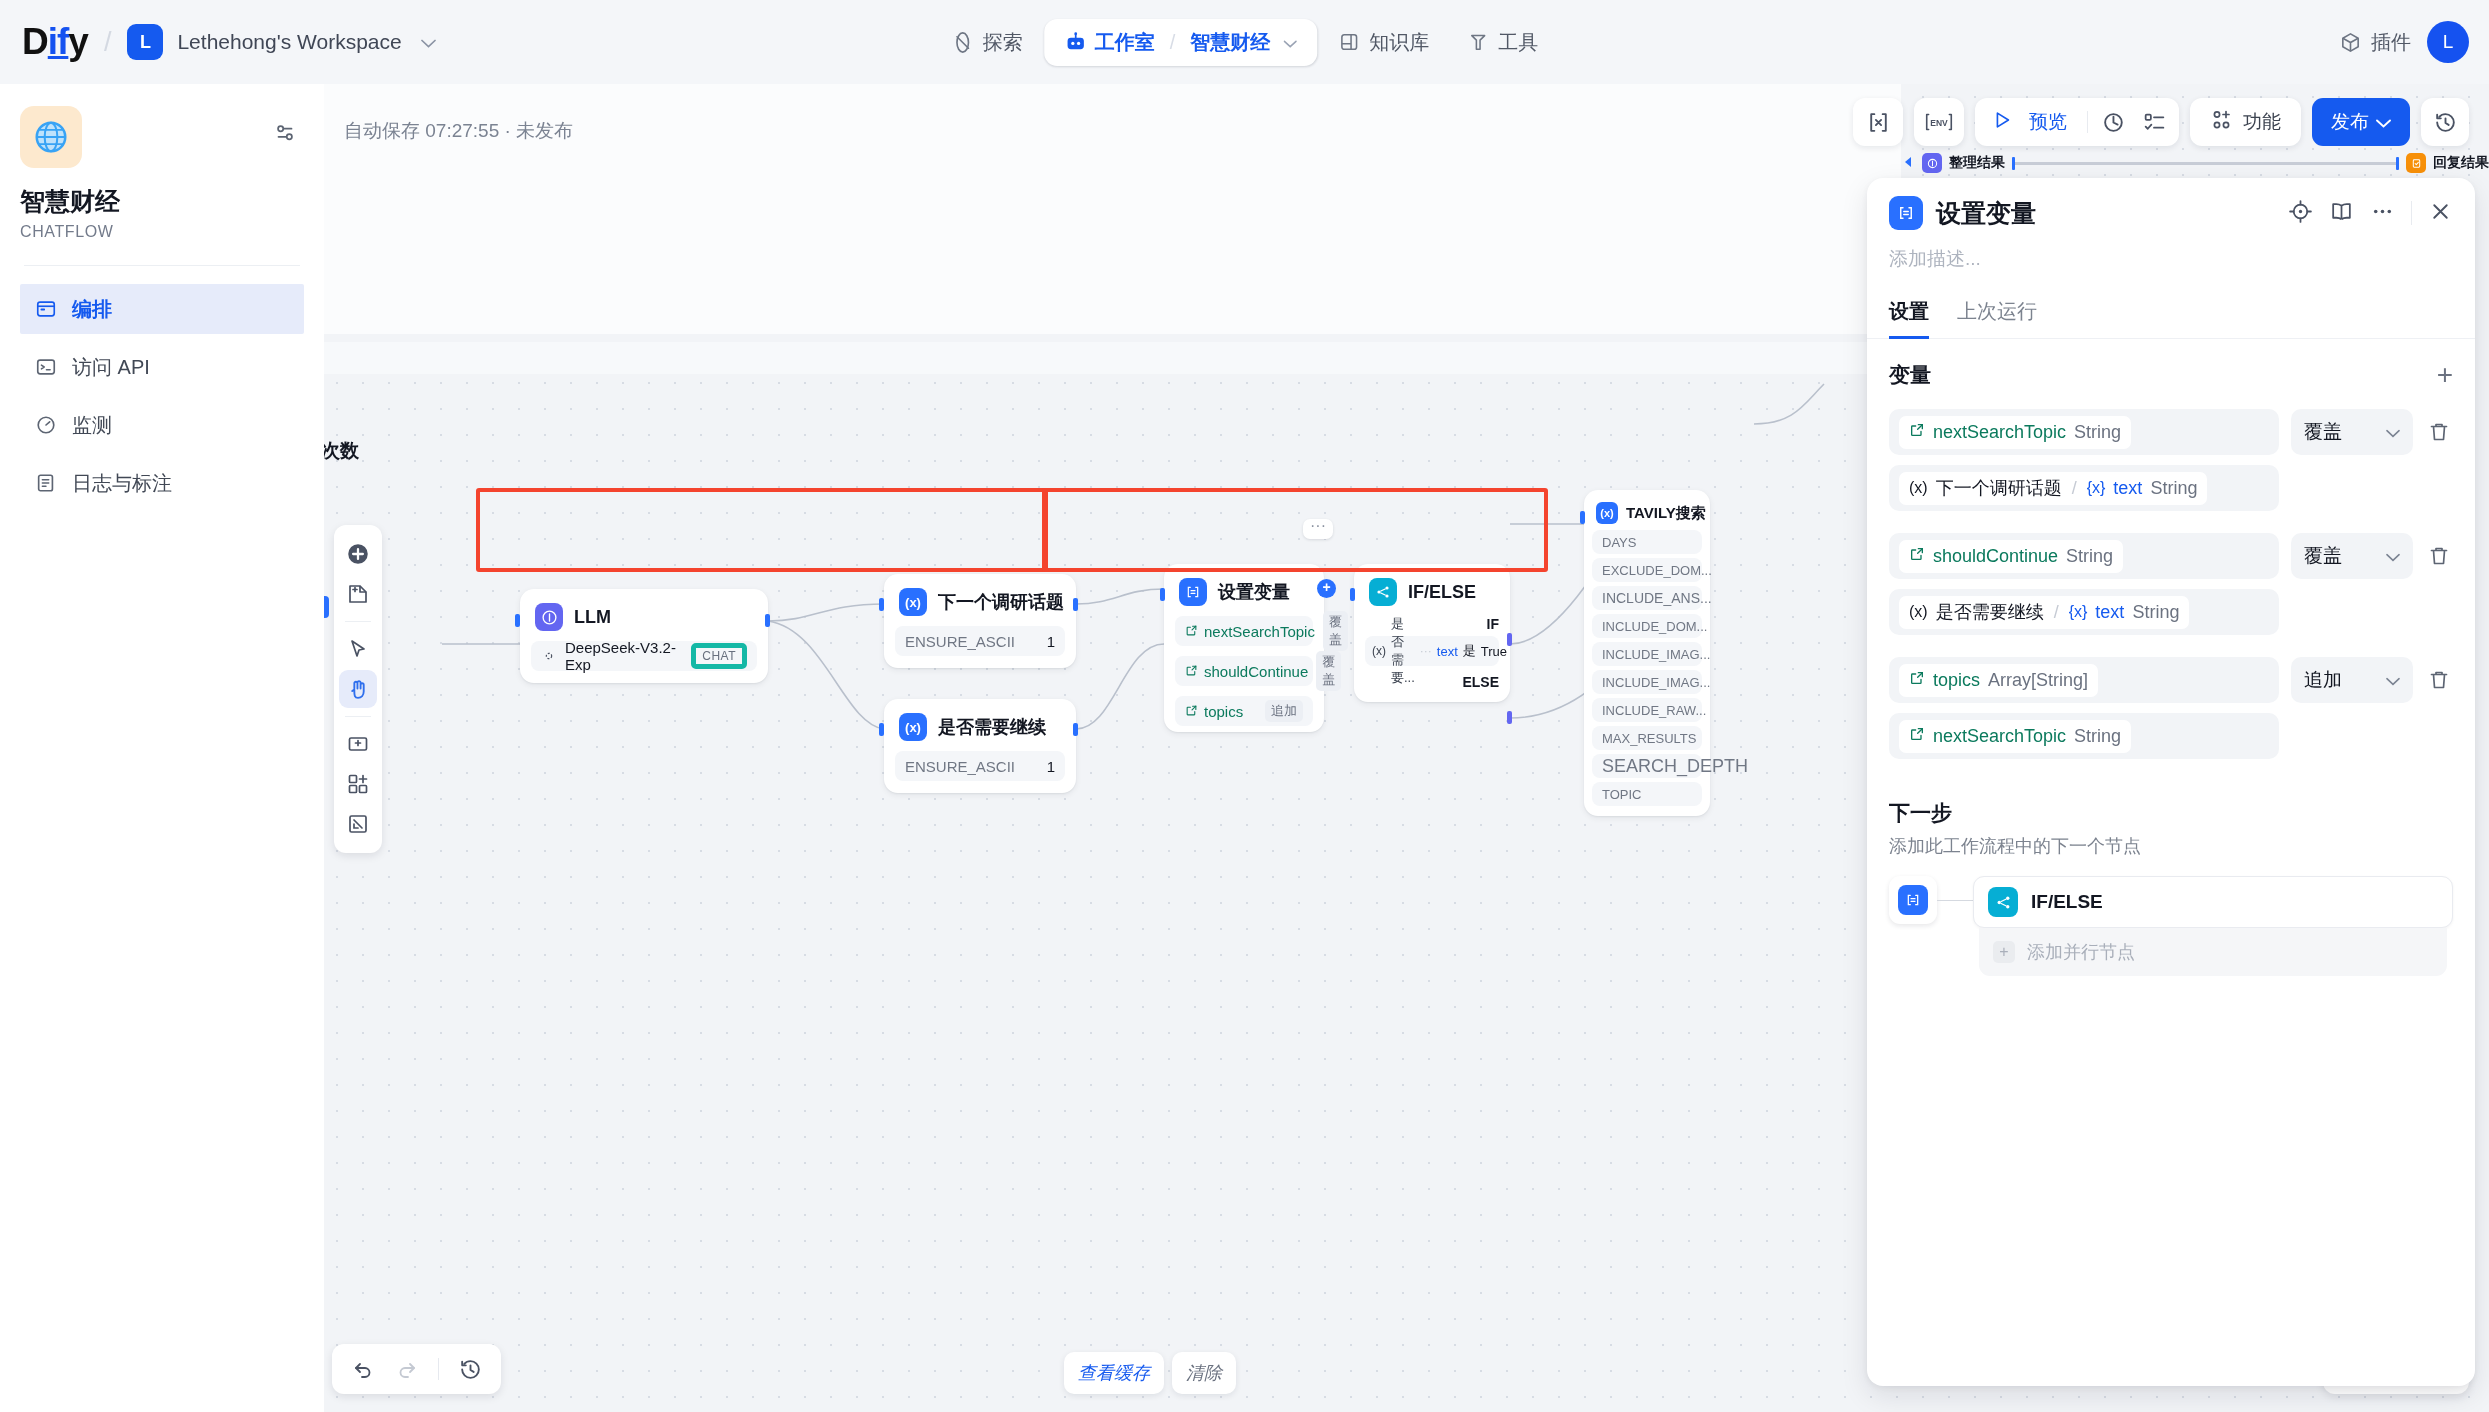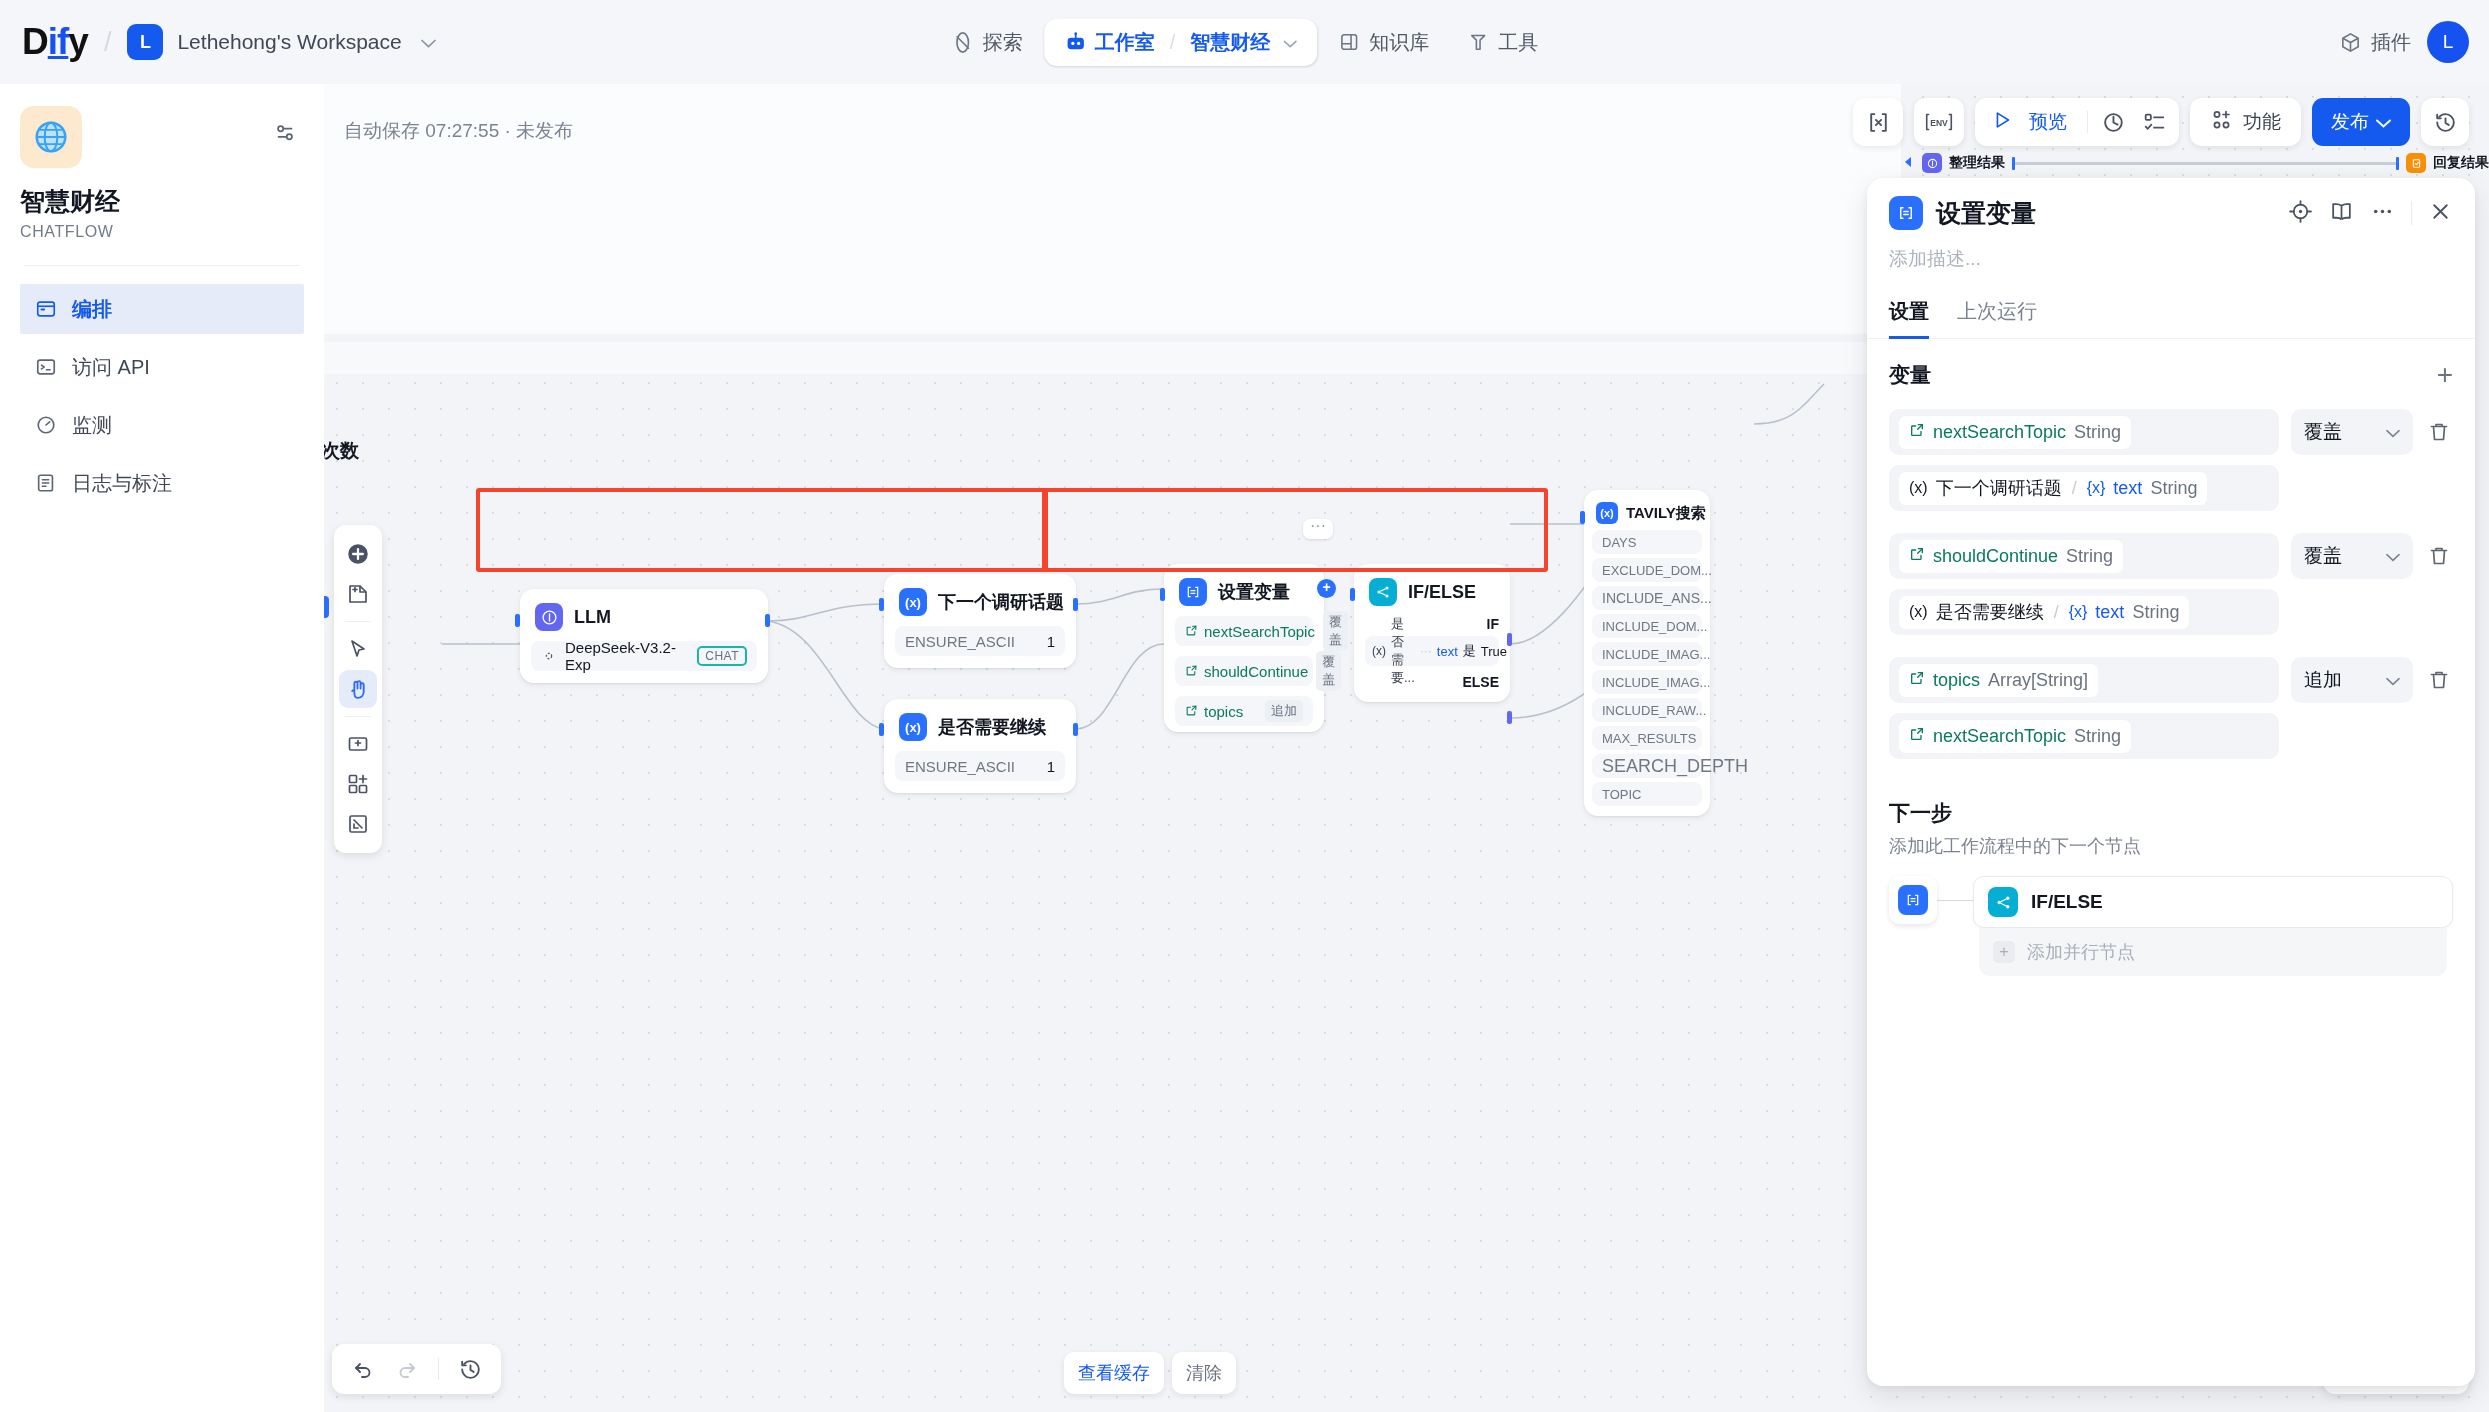--- a/index.html
+++ b/index.html
@@ -125,21 +125,21 @@
   .node-row {
     margin-top: 10px; background: #f4f6f9; border-radius: 8px;
     height: 30px; display: flex; align-items: center;
     padding: 0 10px; font-size: 15px; color: #707784;
     justify-content: space-between; gap: 8px;
   }
   .node-row .v { color: #131722; font-size: 15px; }
   .varname { color: #0b7a5d; font-size: 15px; display: flex; align-items: center; gap: 6px; }
   .tagbox { background: #eceff4; border-radius: 5px; padding: 2px 6px; font-size: 13px; color: #6b7280; }
   .chat-tag {
-    border: 2px solid #14b8a6; border-radius: 5px; padding: 1px 6px;
+    border: 5px solid #14b8a6; border-radius: 5px; padding: 1px 6px;
     font-size: 12px; color: #68707e; letter-spacing: .5px;
   }
 
   .handle {
     position: absolute; width: 5px; height: 13px; border-radius: 2px;
     background: #2970ff;
   }
   .plusdot {
     position: absolute; width: 19px; height: 19px; border-radius: 50%;
     background: #2970ff; color: #fff; font-size: 14px; line-height: 17px;
@@ -176,20 +176,21 @@
   }
   .bl-ctrl .divv { width: 1px; height: 22px; background: #e6e9ef; margin: 0 6px; }
   .cache-ctrl {
     position: absolute; bottom: 18px; left: 740px;
     display: flex; gap: 8px;
   }
   .cache-btn {
     background: #fff; border-radius: 10px; box-shadow: 0 2px 6px rgba(16,24,40,.09);
     height: 42px; padding: 0 14px; display: flex; align-items: center;
     font-size: 18px;
+    font-style: italic;
   }
   .cache-btn.blue { color: #155aef; }
   .cache-btn.grey { color: #6b7280; }
   .zoom-ctrl {
     position: absolute; bottom: 18px; right: 20px;
     background: #fff; border-radius: 12px; box-shadow: 0 3px 9px rgba(16,24,40,.10);
     height: 50px; display: flex; align-items: center; gap: 14px; padding: 0 16px;
     font-size: 19px; color: #3b424f;
   }
   .minimap {

